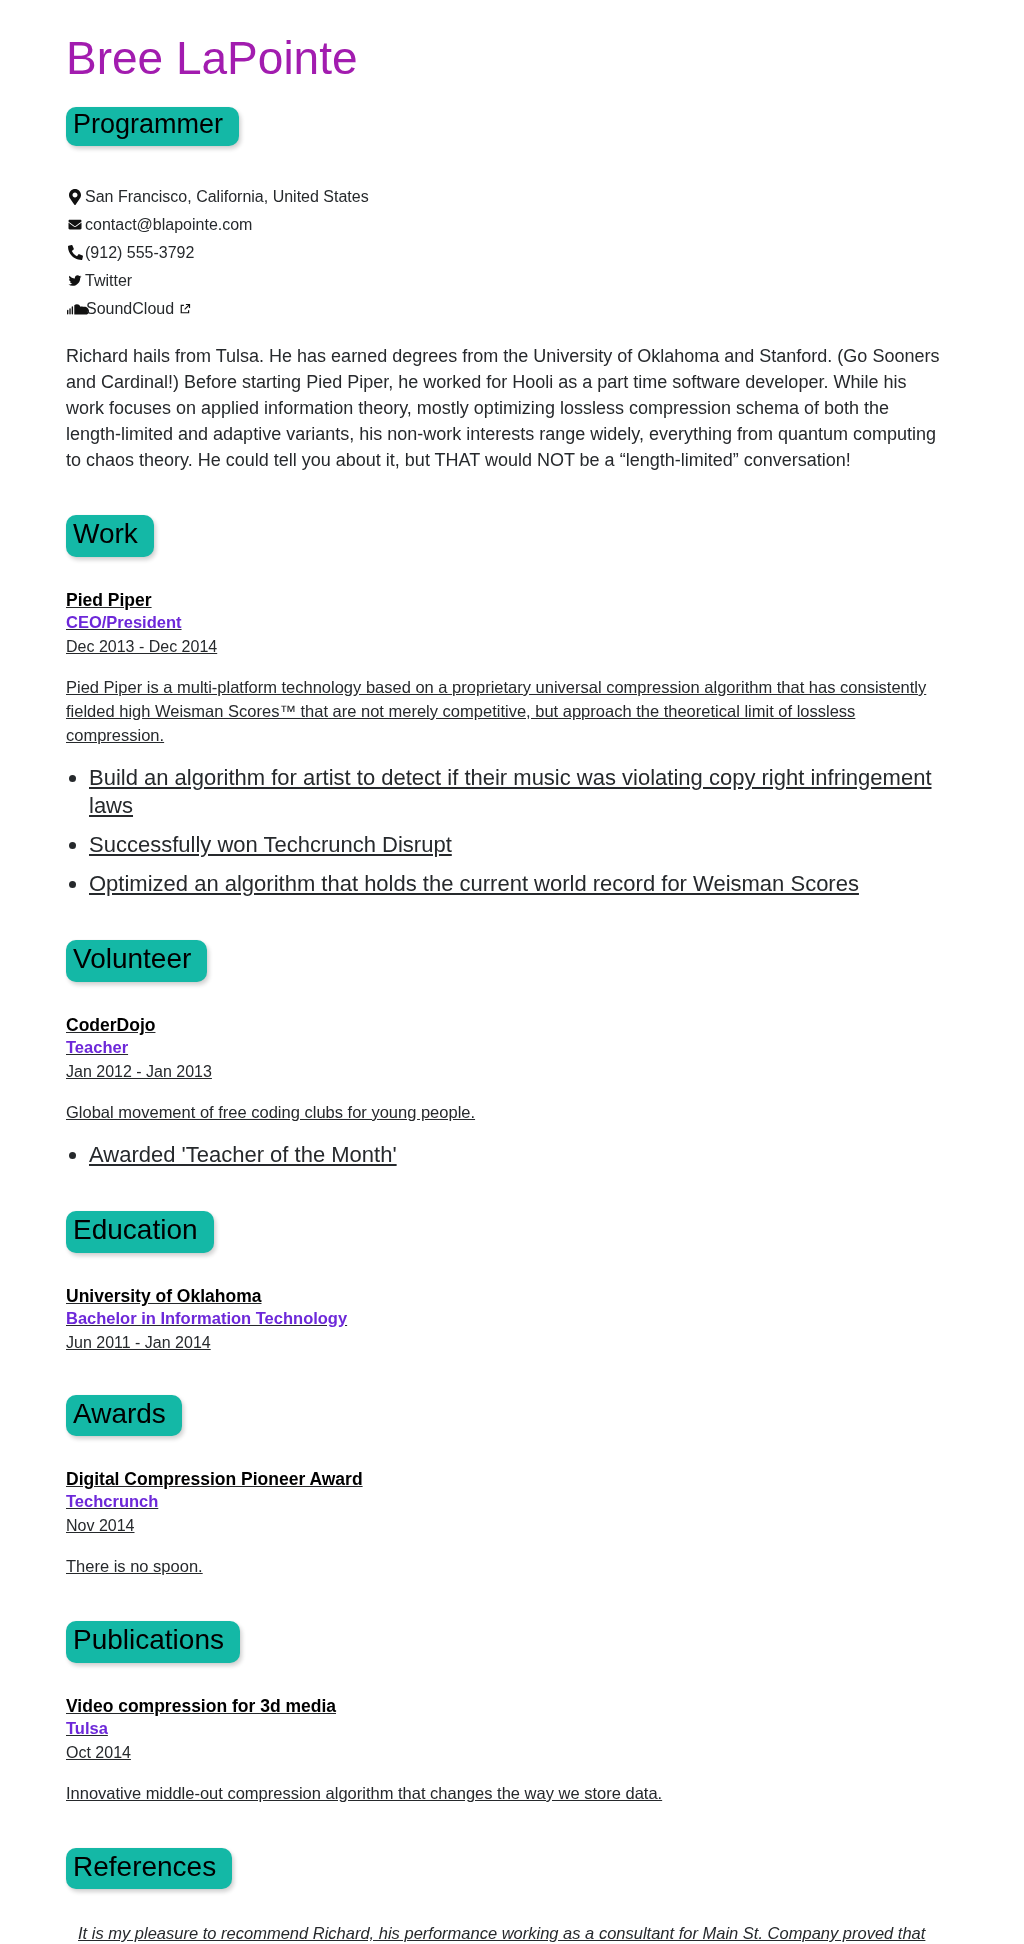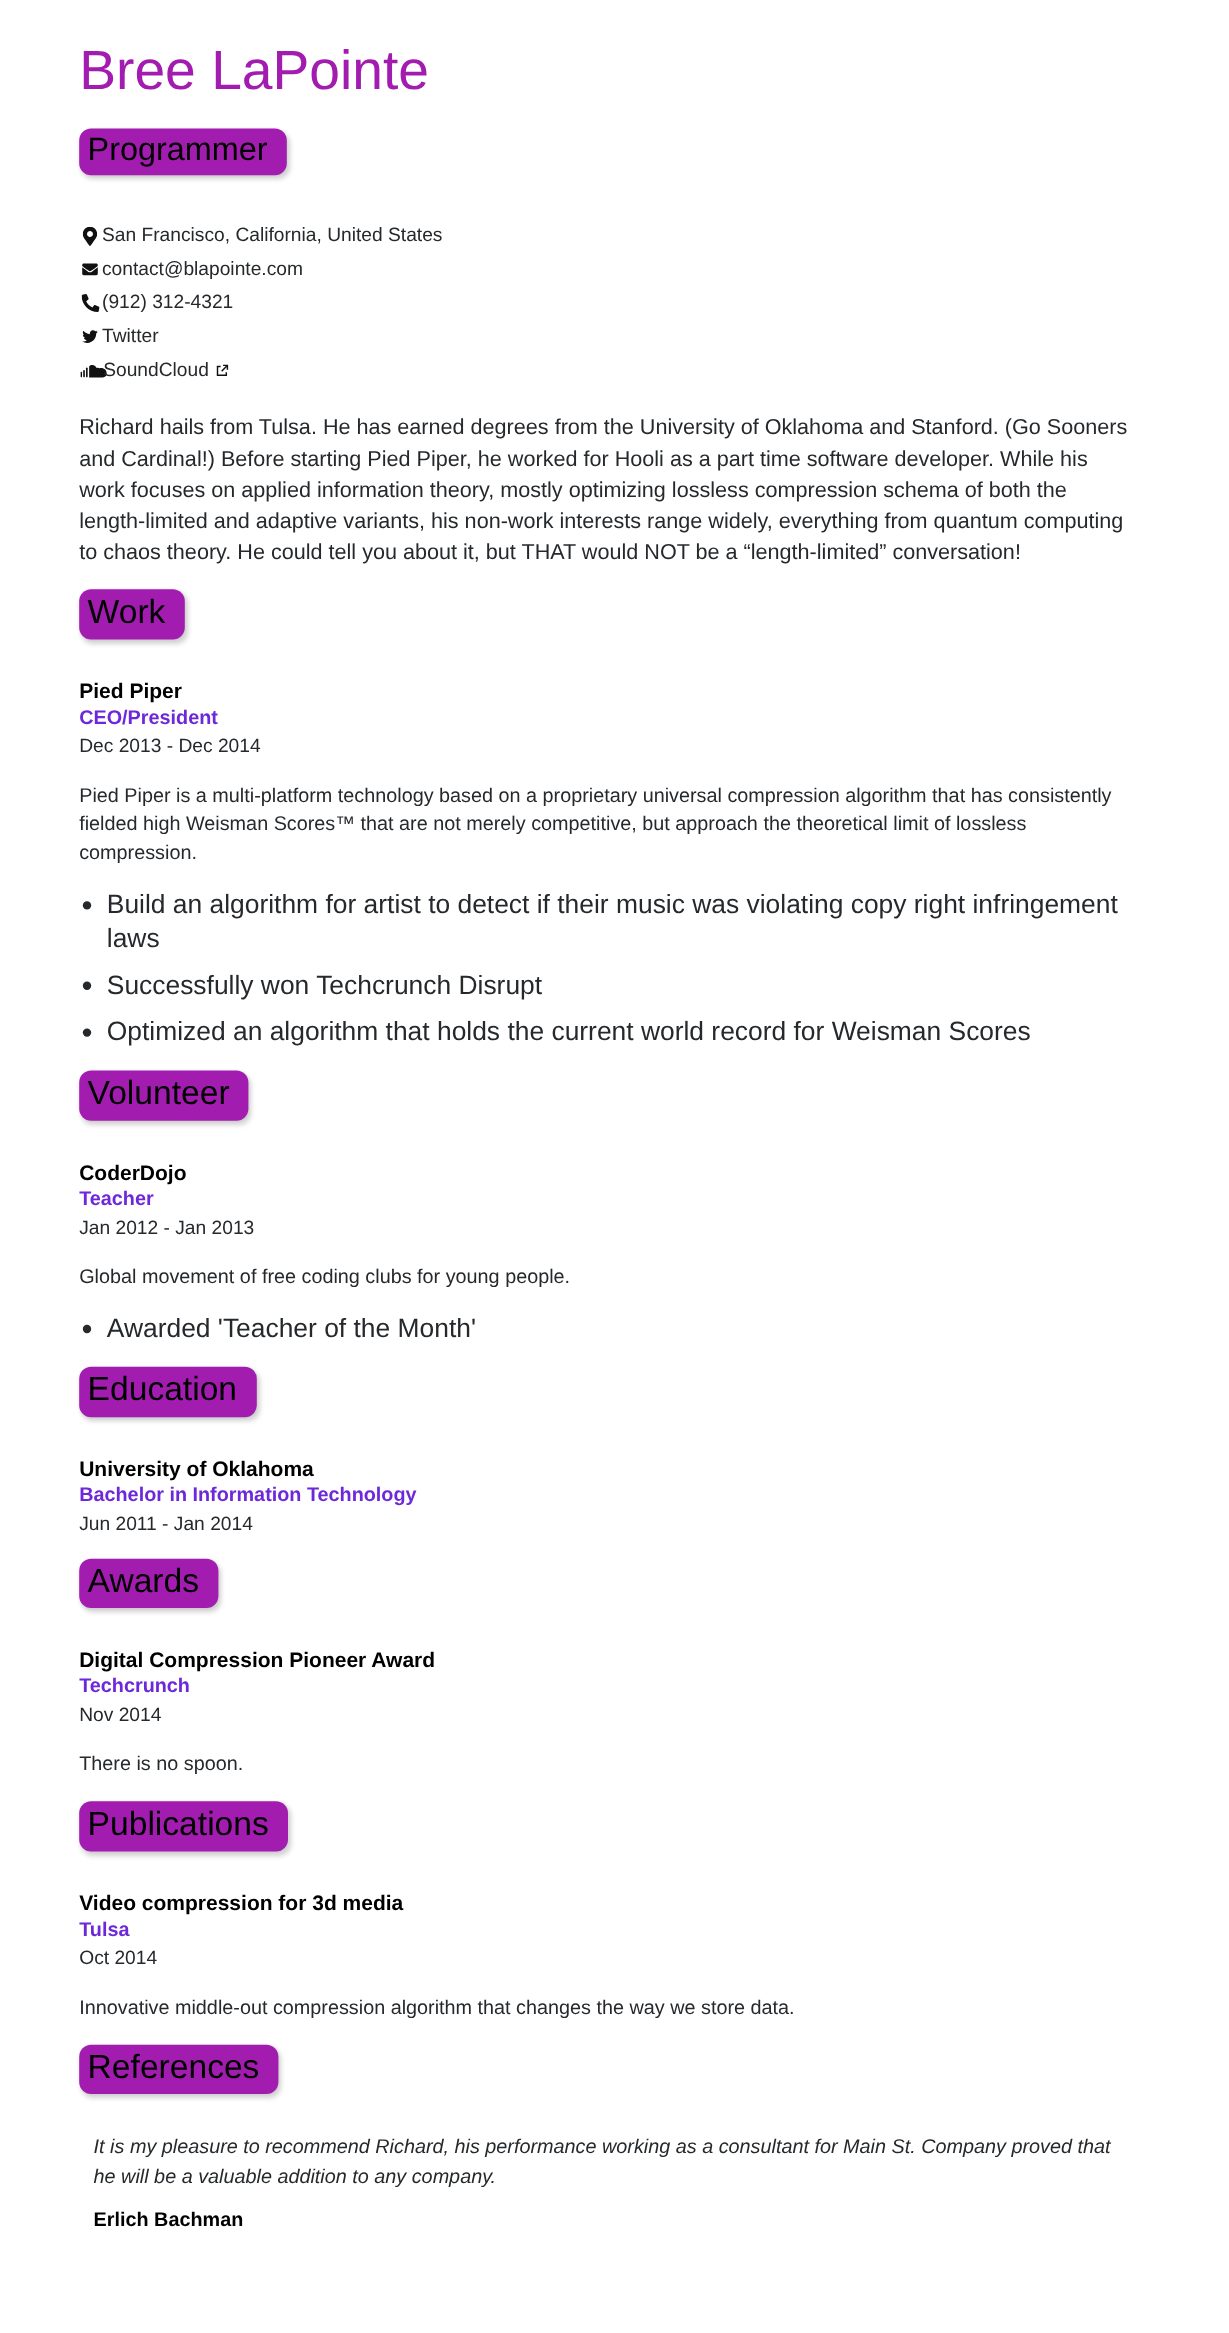--- a/index.html
+++ b/index.html
@@ -20,35 +20,35 @@
   h1.person-name {
     font-size: 46px;
     font-weight: 400;
     color: #a21caf;
     margin: 0 0 22px 0;
     line-height: 1.15;
   }
 
   .badge {
     display: inline-block;
-    background: #a21caf;
+    background: #14b8a6;
     border-radius: 10px;
     padding: 2px 16px 6px 7px;
     box-shadow: 2px 3px 4px rgba(0,0,0,0.18), 0 0 2px rgba(0,0,0,0.05);
   }
   .person-label { font-size: 27px; color: #000; margin-bottom: 6px; }
 
   h2.section-title {
     font-size: 28px;
     font-weight: 400;
     color: #000000;
     margin: 0;
     line-height: 1.2;
   }
-  .section { margin-top: 18px; }
+  .section { margin-top: 42px; text-decoration: underline; }
   .section-head { margin-bottom: 32px; }
 
   ul.contact-list {
     list-style: none;
     margin: 36px 0 0 0;
     padding: 0;
   }
   ul.contact-list li {
     display: flex;
     align-items: center;
@@ -111,21 +111,21 @@
               </svg>
           </span>
           <a>contact@blapointe.com</a>
         </li>
         <li>
           <span class="ic">
             <svg width="15" height="15" viewBox="0 0 512 512" fill="#111">
                 <path d="M493.4 24.6l-104-24c-11.3-2.6-22.9 3.3-27.5 13.9l-48 112c-4.2 9.8-1.4 21.3 6.9 28l60.6 49.6c-36 76.7-98.9 140.5-175.6 176.5l-49.6-60.6c-6.8-8.3-18.2-11.1-28-6.9l-112 48c-10.7 4.6-16.6 16.2-14 27.5l24 104c2.5 10.8 12.2 18.6 23.4 18.6 254.5 0 462.4-206.3 462.4-462.4 0-11.2-7.7-21-18.6-23.5z" transform="scale(-1,1) translate(-512,0)"></path>
               </svg>
           </span>
-          <span>(912) 312-4321</span>
+          <span>(912) 555-3792</span>
         </li>
         <li>
           <span class="ic">
             <svg width="16" height="13" viewBox="0 0 512 512" fill="#111">
                 <path d="M459.37 151.716c.325 4.548.325 9.097.325 13.645 0 138.72-105.583 298.558-298.558 298.558-59.452 0-114.68-17.219-161.137-47.106 8.447.974 16.568 1.299 25.34 1.299 49.055 0 94.213-16.568 130.274-44.832-46.132-.975-84.792-31.188-98.112-72.772 6.498.974 12.995 1.624 19.818 1.624 9.421 0 18.843-1.3 27.614-3.573-48.081-9.747-84.143-51.98-84.143-102.985v-1.299c13.969 7.797 30.214 12.67 47.431 13.319-28.264-18.843-46.781-51.005-46.781-87.391 0-19.492 5.197-37.36 14.294-52.954 51.655 63.675 129.3 105.258 216.365 109.807-1.624-7.797-2.599-15.918-2.599-24.04 0-57.828 46.782-104.934 104.934-104.934 30.213 0 57.502 12.67 76.67 33.137 23.715-4.548 46.456-13.32 66.599-25.34-7.798 24.366-24.366 44.833-46.132 57.827 21.117-2.273 41.584-8.122 60.426-16.243-14.292 20.791-32.161 39.308-52.628 54.253z"></path>
               </svg>
           </span>
           <a>Twitter</a>
         </li>
         <li>

